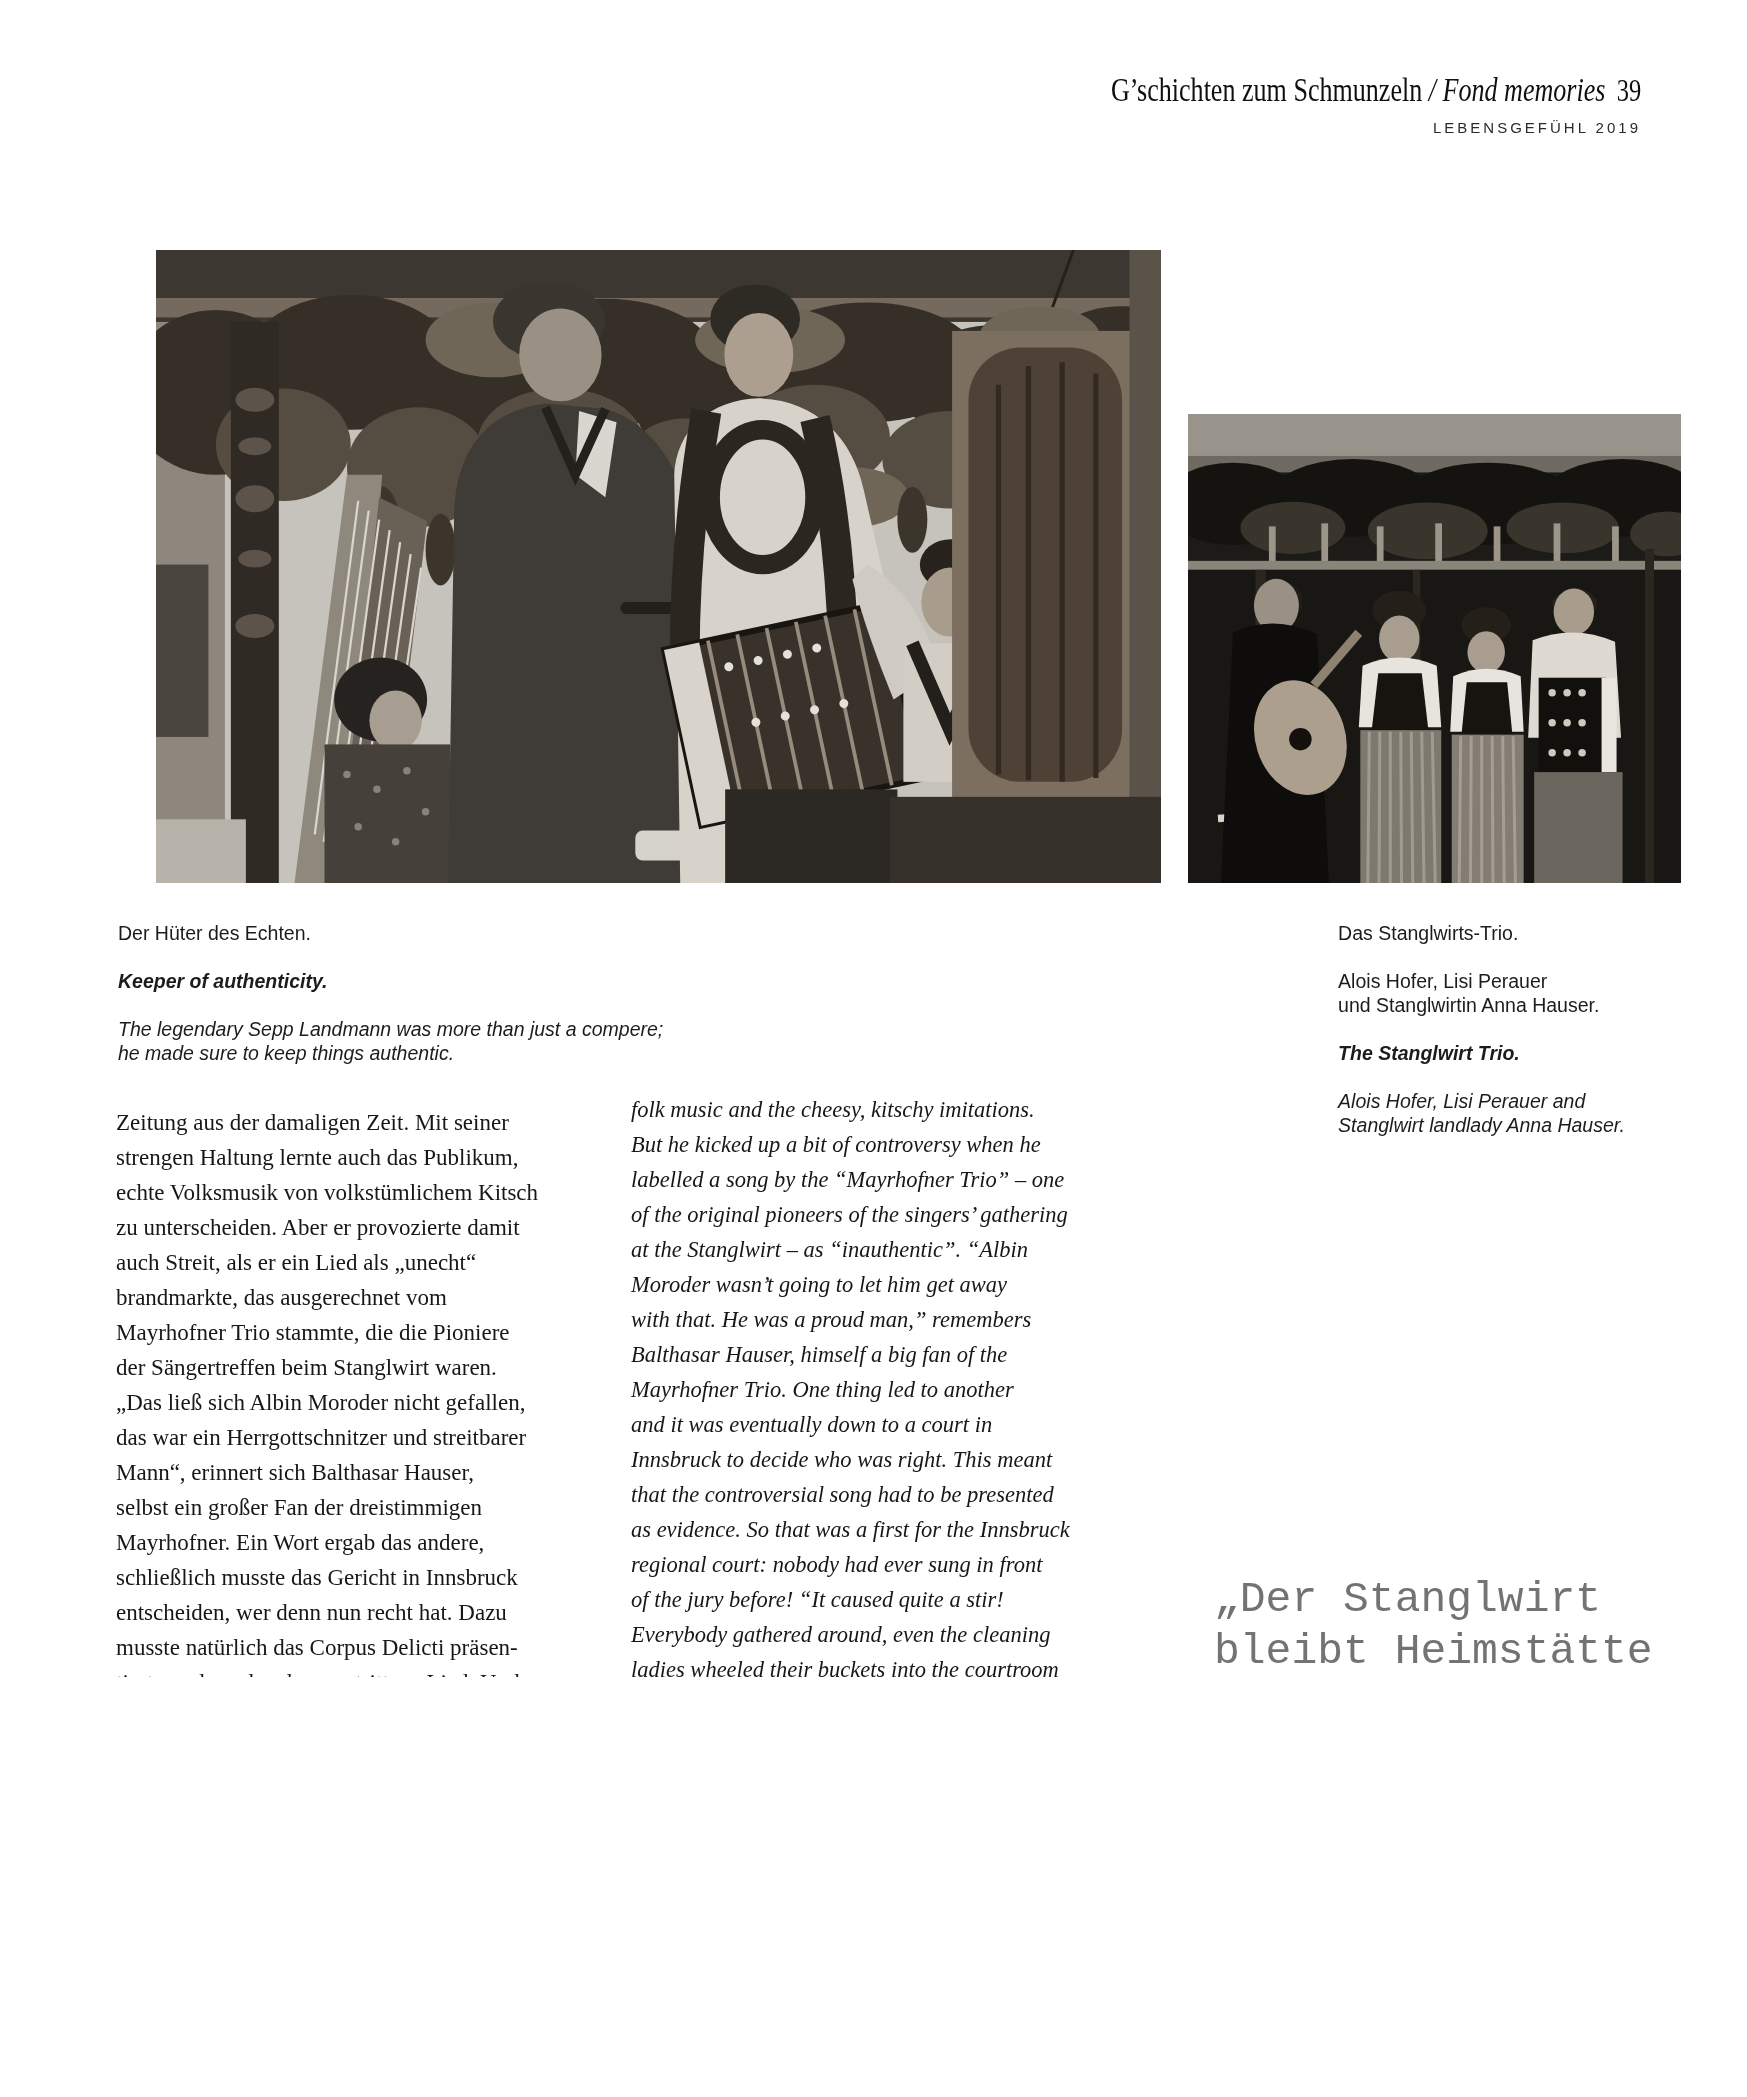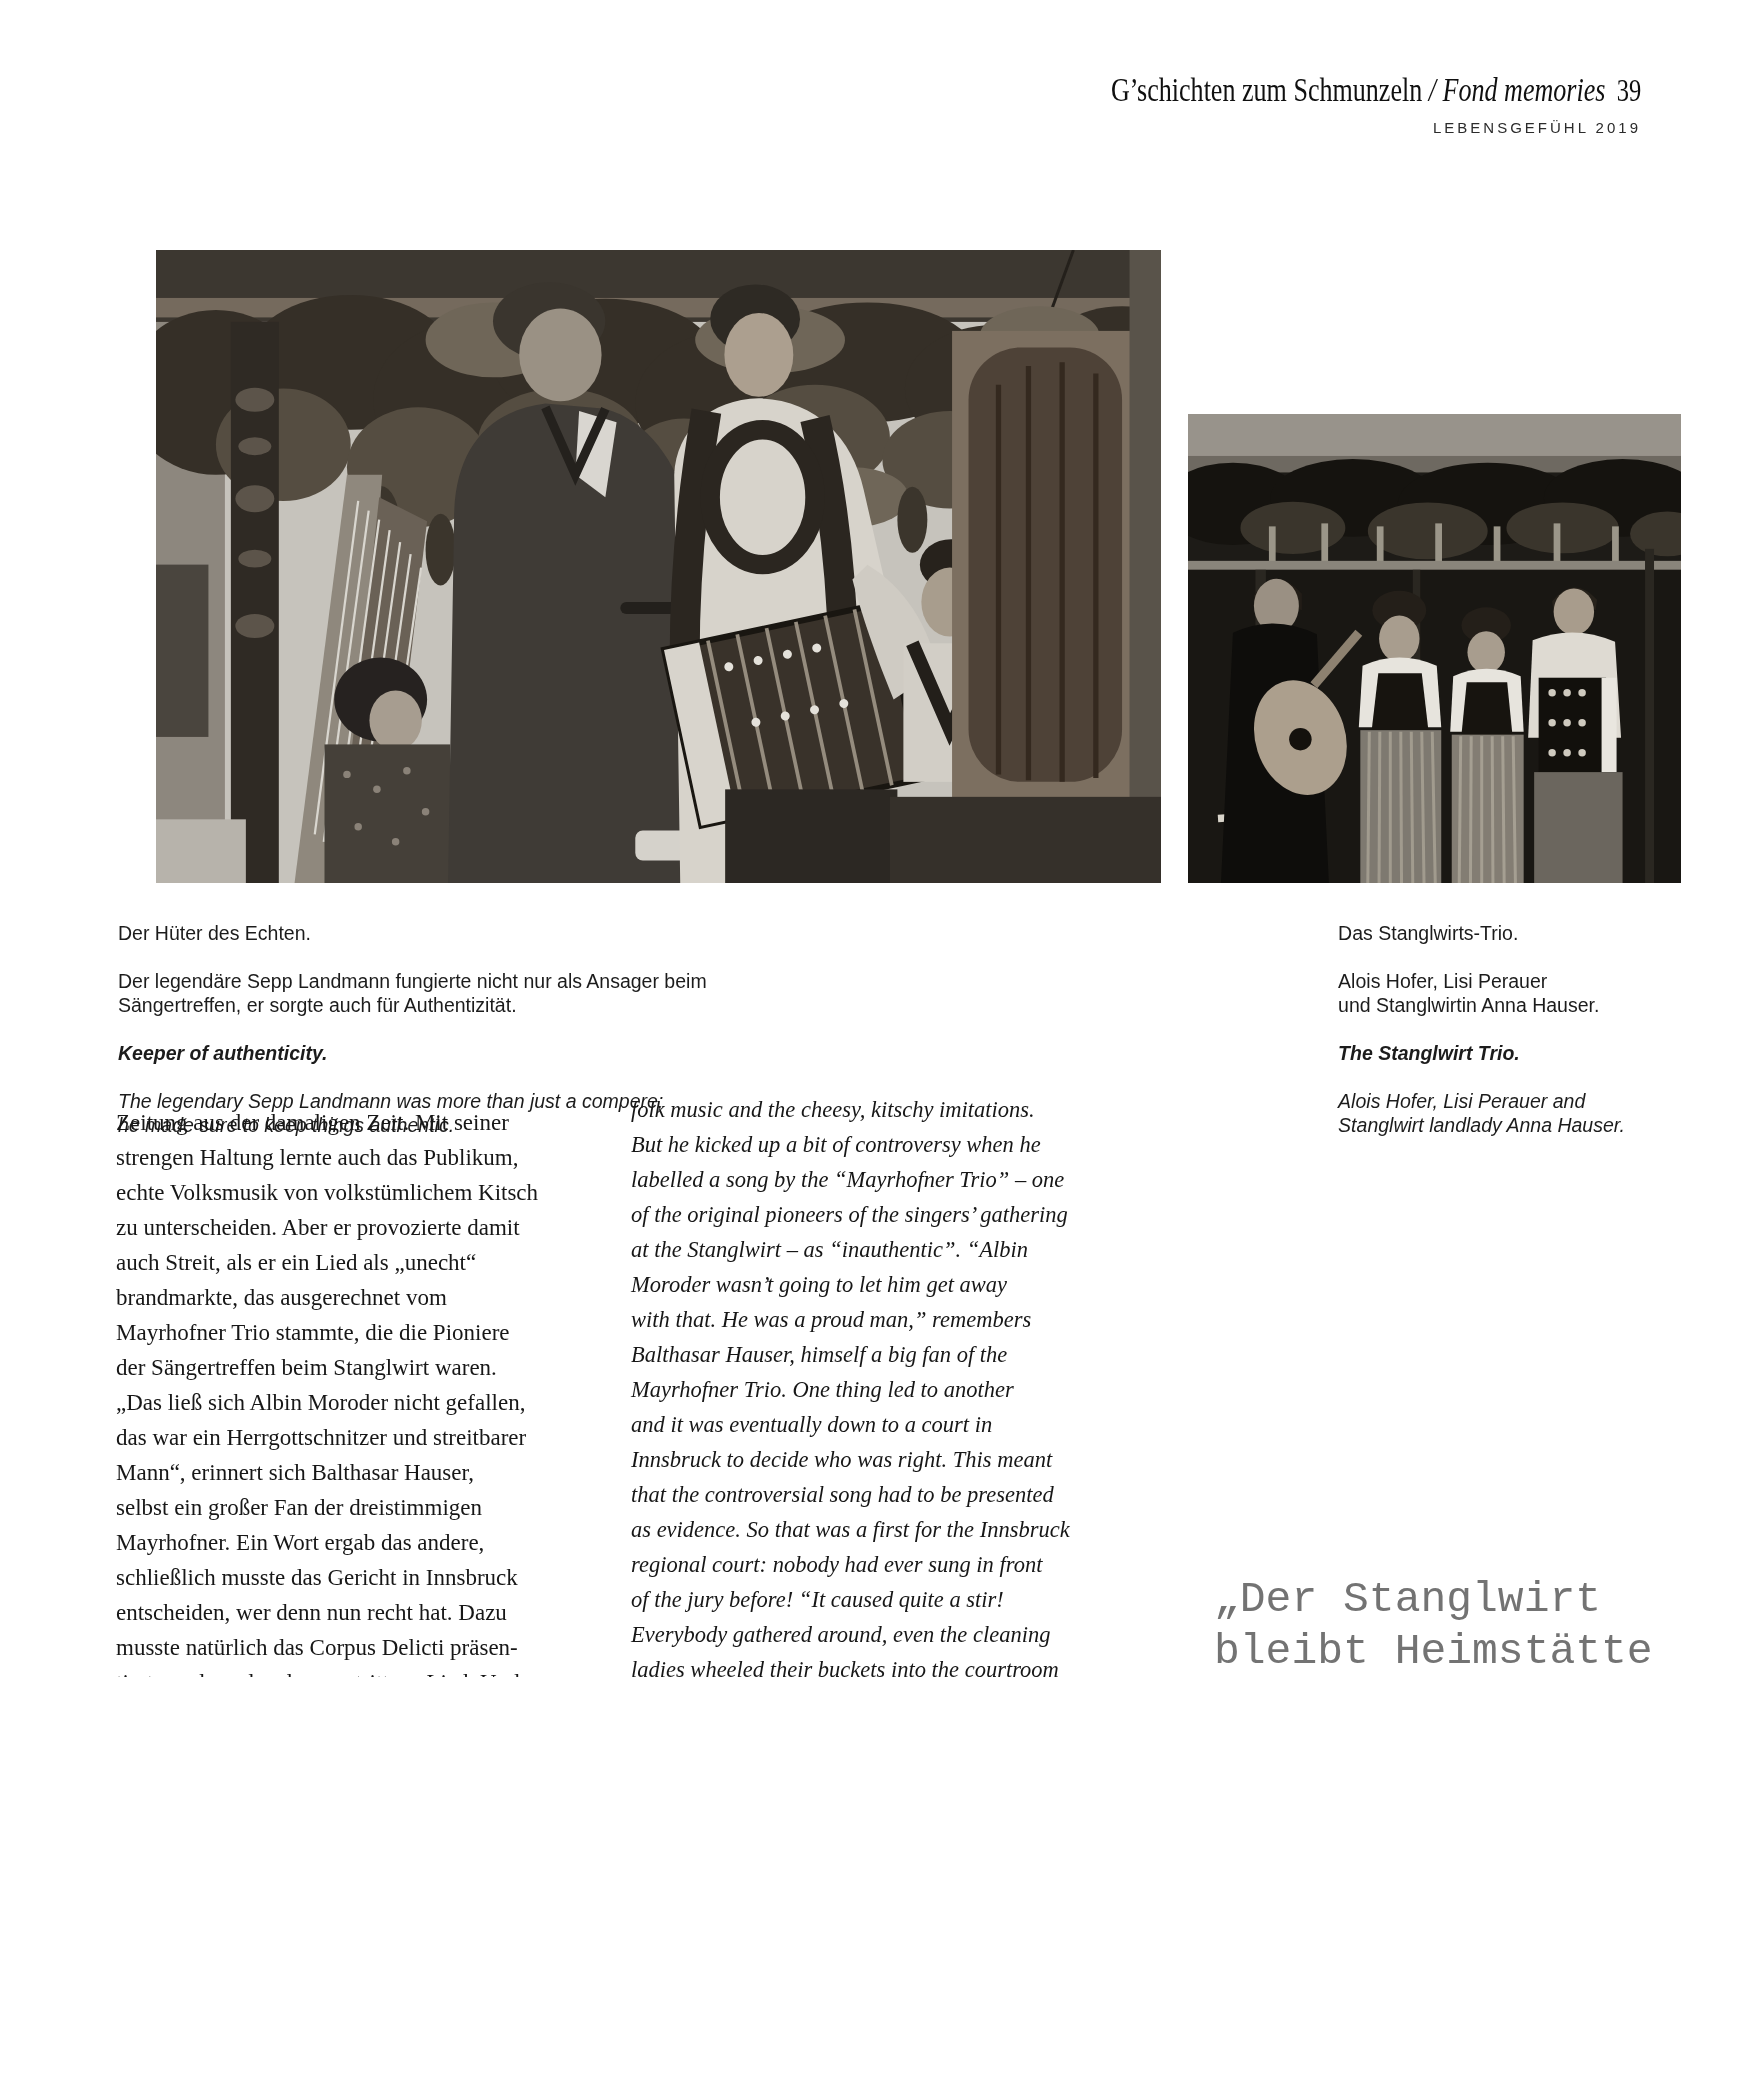--- a/index.html
+++ b/index.html
@@ -310,22 +310,20 @@
             <circle cx="506" cy="452" r="5"></circle>
             <circle cx="526" cy="452" r="5"></circle>
         </g>
         <rect x="462" y="478" width="118" height="148" fill="#6b665e"></rect>
       </g>
     </svg>
   </figure>
 
   <figcaption class="caption caption-left">
     <div class="cap-t-de">Der Hüter des Echten.</div>
-    <div class="cap-b-de">Der legendäre Sepp Landmann fungierte nicht nur als Ansager beim
-Sängertreffen, er sorgte auch für Authentizität.</div>
     <div class="cap-t-en">Keeper of authenticity.</div>
     <div class="cap-b-en">The legendary Sepp Landmann was more than just a compere;
 he made sure to keep things authentic.</div>
   </figcaption>
 
   <figcaption class="caption caption-right">
     <div class="cap-t-de">Das Stanglwirts-Trio.</div>
     <div class="cap-b-de">Alois Hofer, Lisi Perauer
 und Stanglwirtin Anna Hauser.</div>
     <div class="cap-t-en">The Stanglwirt Trio.</div>

